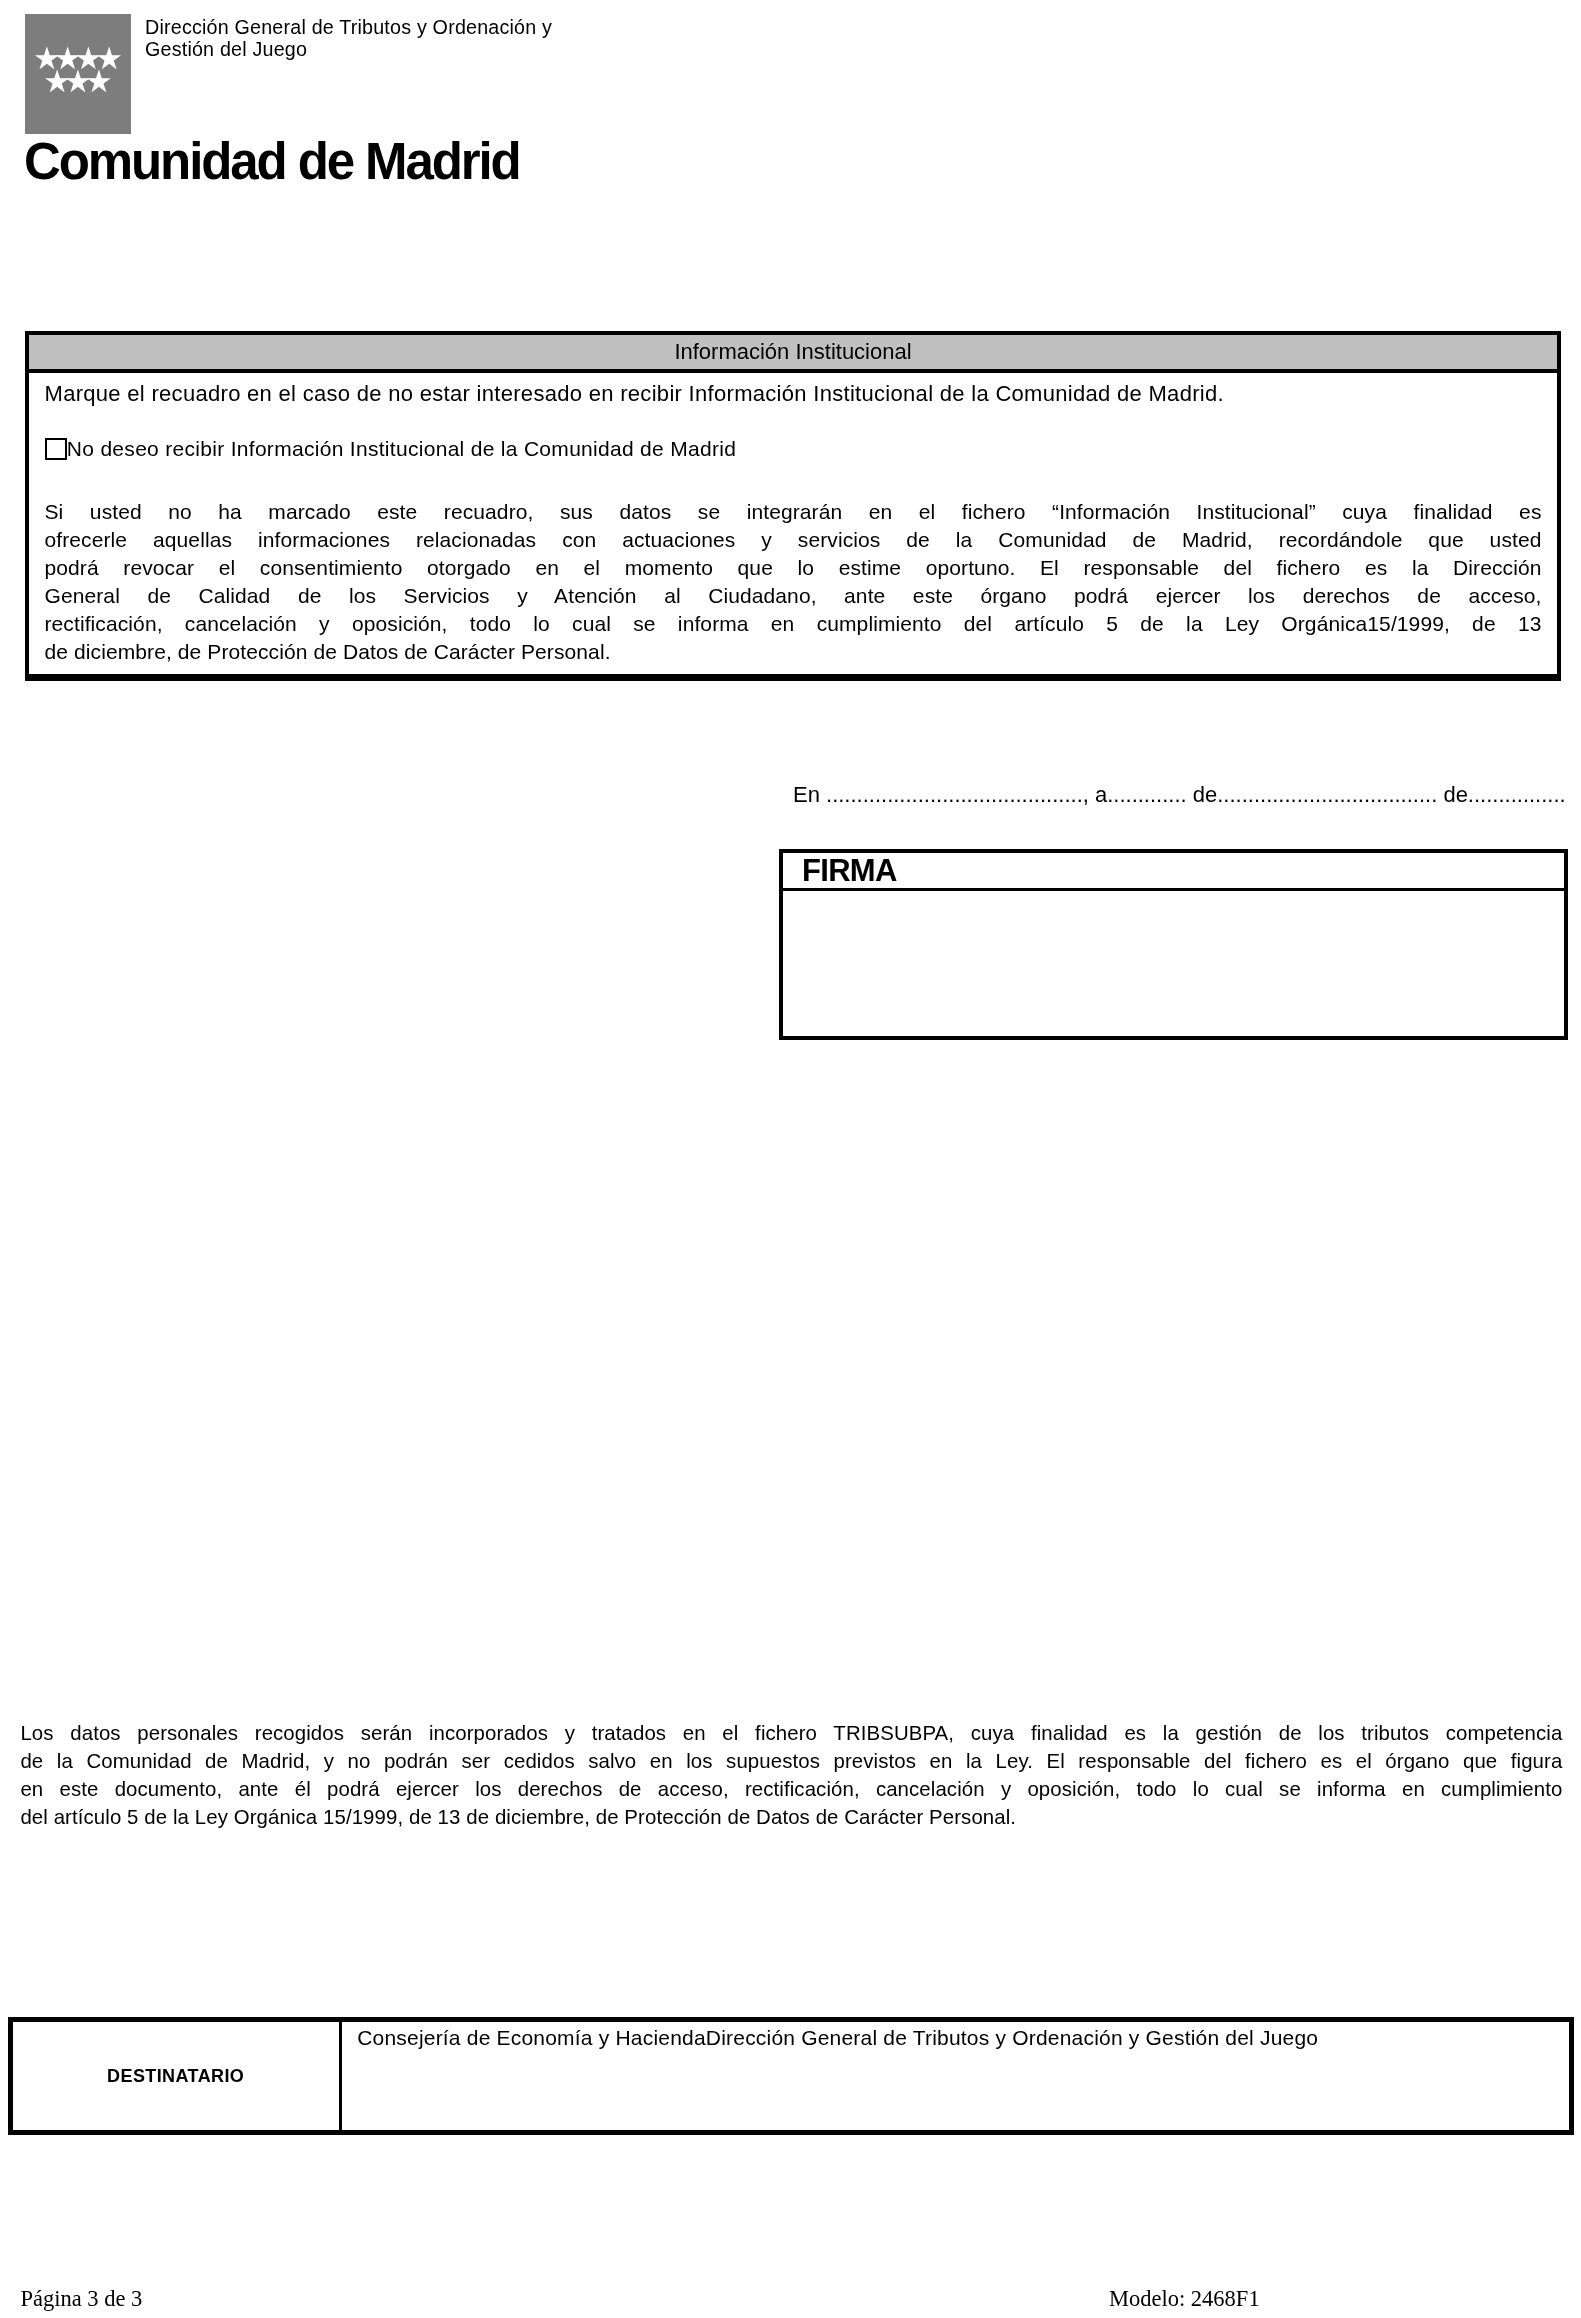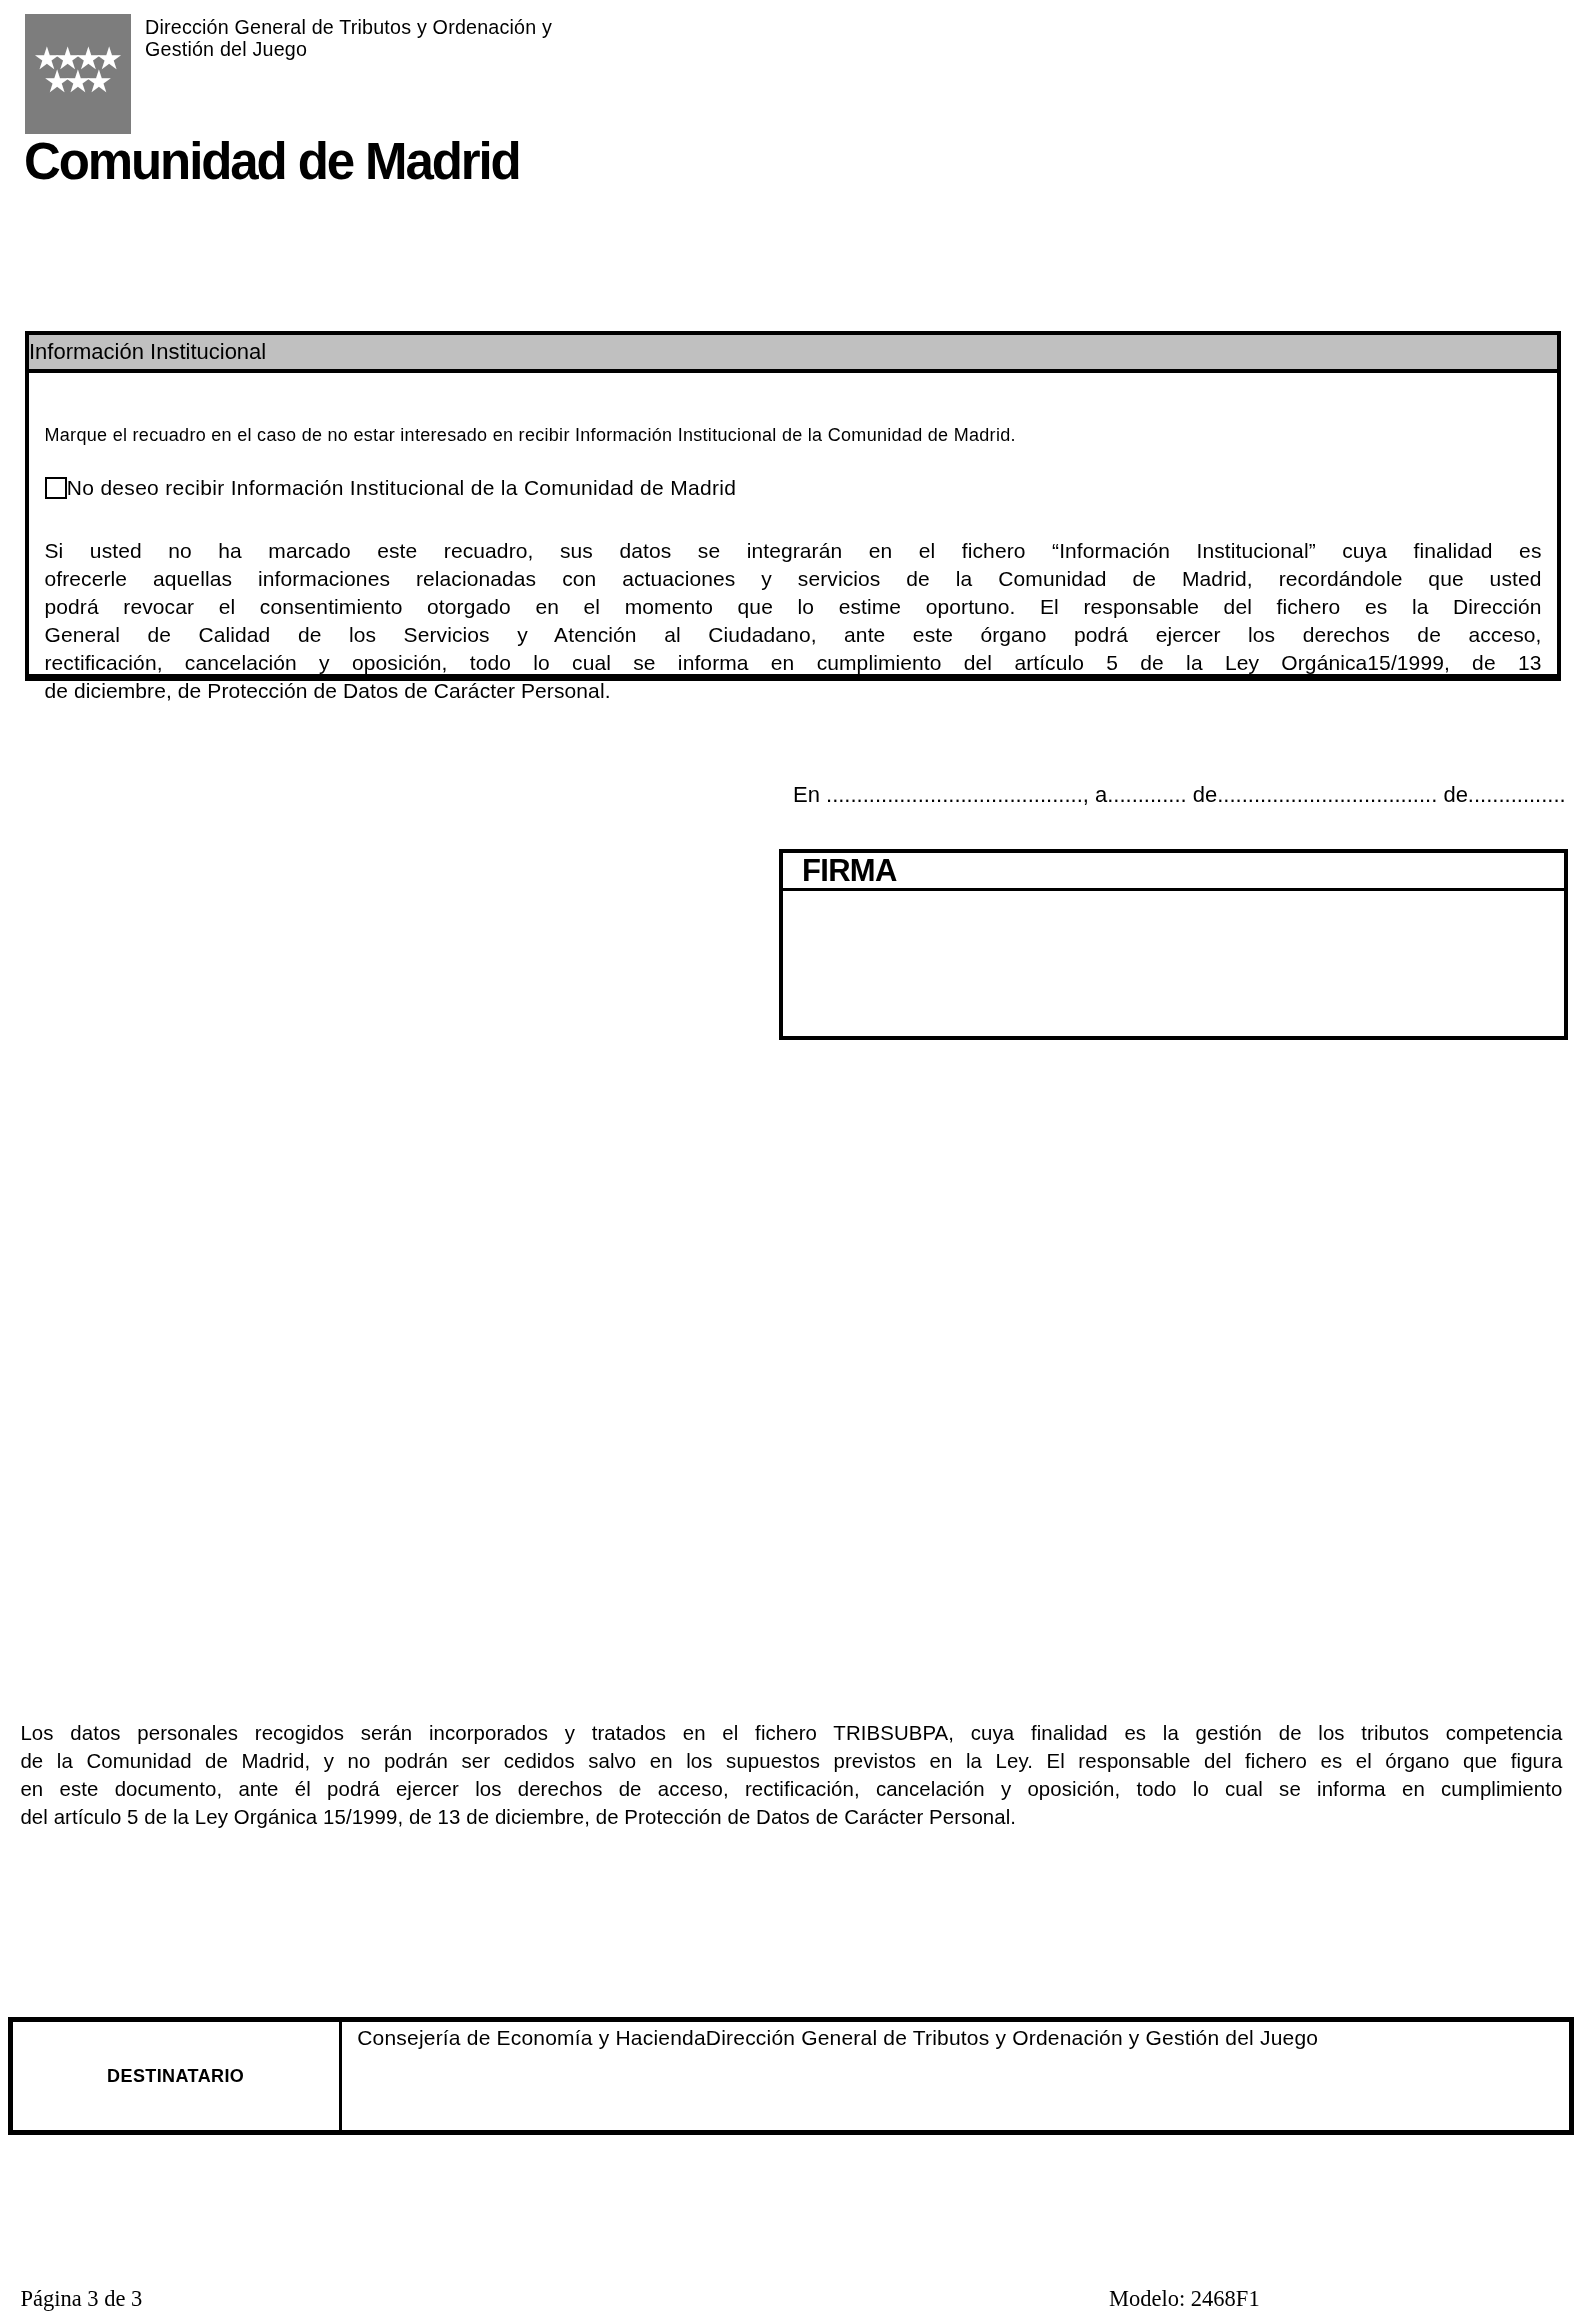--- a/index.html
+++ b/index.html
@@ -13,23 +13,23 @@
   .stars-row.r1{top:32px;}
   .stars-row.r2{top:55px;}
   .dept-block{position:absolute;left:145px;top:15.5px;font-size:19.7px;line-height:22.5px;letter-spacing:0.2px;}
   .consejeria-block{position:absolute;left:145px;top:82px;font-size:19.7px;line-height:24px;letter-spacing:0.2px;}
   .brand{position:absolute;left:24px;top:132px;font-size:51px;font-weight:bold;letter-spacing:-2.1px;}
 
   
   .info-box{position:absolute;left:25px;top:331px;width:1536px;height:350px;box-sizing:border-box;
             border:4.9px solid #000;border-bottom-width:7px;}
   .info-title{height:34px;line-height:34px;background:#c0c0c0;border-bottom:4.2px solid #000;
-              text-align:left;font-size:22px;}
+              text-align:center;font-size:22px;}
   .info-content{padding:8.4px 15.5px 0 15.5px;}
-  .instruction{font-size:18px;letter-spacing:0.3px;margin-top:44px;}
+  .instruction{font-size:22px;letter-spacing:0.3px;}
   .chk-row{margin-top:29.5px;display:flex;align-items:center;}
   .chk-box{display:inline-block;width:18.3px;height:18.3px;border:2.1px solid #000;background:#fff;flex:0 0 auto;}
   .chk-label{font-size:21px;margin-left:0;letter-spacing:0.3px;}
   .para{margin-top:37px;}
   .jline{font-size:21px;line-height:28px;text-align:justify;text-align-last:justify;letter-spacing:0.1px;}
   .jline.last{text-align-last:left;}
 
   
   .date-line{position:absolute;left:779px;top:782px;width:788px;font-size:22px;
              padding-left:14px;box-sizing:border-box;white-space:nowrap;}

